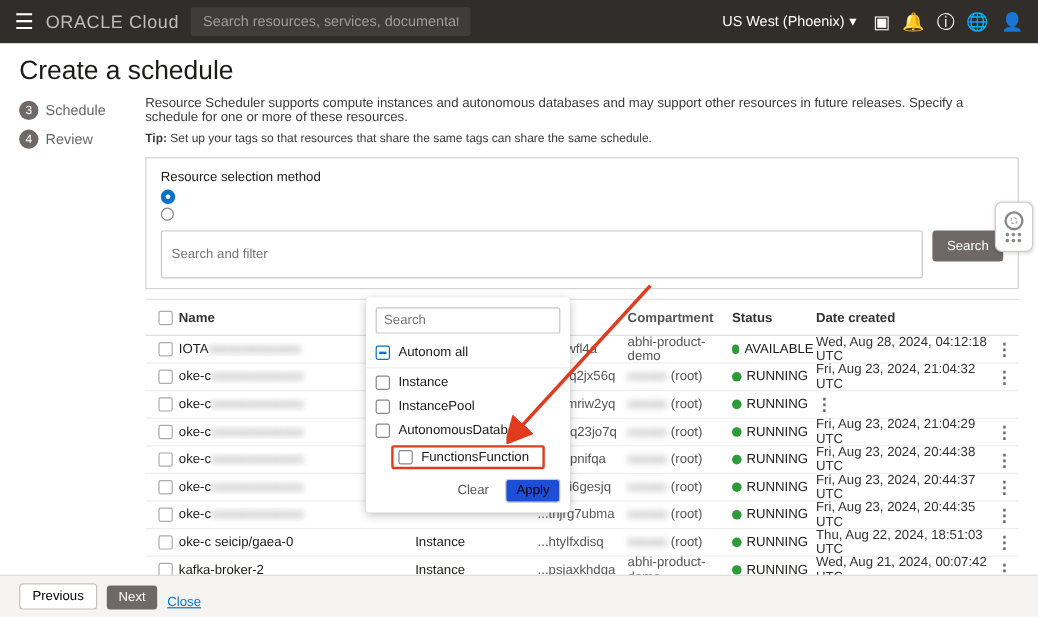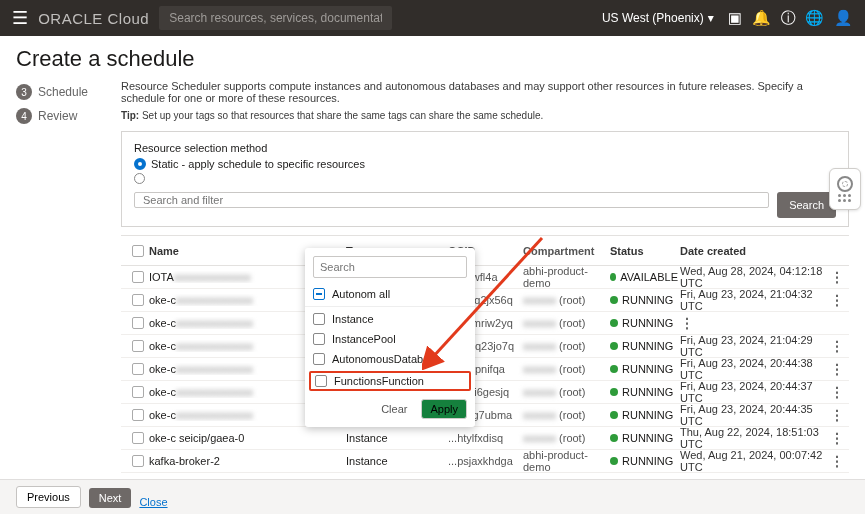--- a/index.html
+++ b/index.html
@@ -21,21 +21,21 @@
 .content{flex:1}
 .intro{font-size:11px;color:#3a3a3a;margin-bottom:6px}
 .tip{font-size:10px;color:#3a3a3a;margin-bottom:10px}
 .tip b{font-weight:700}
 .panel{border:1px solid #d6d4d2;padding:10px 12px 8px;margin-bottom:8px}
 .sel-label{font-size:11px;margin-bottom:4px}
 .radio-row{display:flex;align-items:center;gap:5px;font-size:11px;margin-bottom:3px}
 .radio{width:11px;height:11px;border-radius:50%;border:1px solid #888}
 .radio.checked{border:4px solid #0572ce;width:12px;height:12px}
 .filter-row{display:flex;gap:8px;margin-top:8px}
-.filter-input{flex:1;border:1px solid #c9c7c5;height:16px;padding:0 8px;font-size:11px;border-radius:2px}
+.filter-input{flex:1;border:1px solid #c9c7c5;height:40px;padding:0 8px;font-size:11px;border-radius:2px}
 .search-btn{background:#6e6967;color:#fff;border:none;height:26px;padding:0 12px;border-radius:3px;font-size:11px;cursor:pointer}
 .chips{display:flex;align-items:center;gap:10px;margin-top:8px;font-size:11px}
 .chips-label{font-weight:700}
 .chip{padding:1px 4px;font-size:11px}
 .chip .val{color:#0572ce}
 .chip .x{margin-left:4px;color:#666;cursor:pointer;font-weight:700}
 .chip.resource{background:#f0efed;padding:3px 6px;border-radius:2px}
 .table-wrap{border-top:1px solid #e3e1df}
 .thead{display:flex;align-items:center;height:30px;font-size:11px;font-weight:700;color:#333;border-bottom:1px solid #e3e1df;padding:0 8px;gap:2px}
 .trow{display:flex;align-items:center;height:23px;font-size:11px;border-bottom:1px solid #f0eeec;padding:0 8px;gap:2px}
@@ -47,25 +47,25 @@
 .c-comp{width:85px;color:#555}
 .c-status{width:68px;display:flex;align-items:center;gap:4px}
 .c-date{width:148px;color:#333}
 .c-menu{width:10px;text-align:center;color:#666;font-weight:700;cursor:pointer;font-size:14px;line-height:1}
 .dot{width:8px;height:8px;border-radius:50%;background:#2e9b3a}
 .blur{filter:blur(2.5px);color:#888}
 .popup{position:absolute;left:305px;top:248px;width:170px;background:#fff;box-shadow:0 2px 8px rgba(0,0,0,.25);border-radius:3px;padding:6px 0 8px;z-index:10}
 .psearch{margin:2px 8px 6px;width:calc(100% - 16px);border:1px solid #c9c7c5;height:22px;padding:0 6px;font-size:11px;border-radius:2px}
 .pitem{display:flex;align-items:center;gap:7px;padding:4px 8px;font-size:11px;cursor:pointer}
 .pitem .pcb{width:12px;height:12px;border:1px solid #888;border-radius:2px}
-.pitem.hi{border:2px solid #e23a1c;border-radius:2px;margin:2px 4px;padding:2px 4px}
+.pitem.hi{border:2px solid #e23a1c;border-radius:2px;margin:2px 21px;padding:2px 4px}
 .pactions{display:flex;justify-content:flex-end;gap:6px;padding:6px 8px 0}
 .pactions button{font-size:11px;padding:3px 8px;border-radius:3px;cursor:pointer}
 .pbtn-clear{background:none;border:none;color:#555}
-.pbtn-apply{background:#15803d;border:1px solid #cfcdcb}
+.pbtn-apply{background:#1d4ed8;border:1px solid #cfcdcb}
 .arrow{position:absolute;left:422px;top:230px;width:130px;height:140px;pointer-events:none;z-index:11}
 .footer{position:absolute;left:0;bottom:0;width:865px;background:#f5f4f3;padding:6px 16px;display:flex;align-items:flex-end;gap:8px;border-top:1px solid #e0dedd}
 .footer button{font-size:11px;padding:4px 10px;border-radius:3px;cursor:pointer}
 .btn-prev{background:#fff;border:1px solid #c5c3c1}
 .btn-next{background:#6e6967;color:#fff;border:none}
 .link-close{color:#0572ce;text-decoration:underline;font-size:11px;cursor:pointer}
 .side-widget{position:absolute;right:4px;top:168px;width:32px;height:42px;background:#fff;border:1px solid #d0cecb;border-radius:6px;display:flex;flex-direction:column;align-items:center;justify-content:center;gap:2px;box-shadow:0 1px 3px rgba(0,0,0,.12)}
 .lifebuoy{width:16px;height:16px;border:2px solid #888;border-radius:50%;position:relative}
 .lifebuoy::after{content:"";position:absolute;inset:3px;border:1px dashed #aaa;border-radius:50%}
 .dots9{width:14px;height:9px;display:grid;grid-template-columns:repeat(3,3px);gap:2px}
@@ -104,21 +104,20 @@
         <span>Review</span>
       </div>
   </div>
   <div class="content">
     <p class="intro">Resource Scheduler supports compute instances and autonomous databases and may support other resources in future releases. Specify a schedule for one or more of these resources.</p>
     <p class="tip"><b>Tip:</b><span> Set up your tags so that resources that share the same tags can share the same schedule.</span></p>
     <div class="panel">
       <div class="sel-label">Resource selection method</div>
       <label class="radio-row">
           <span class="radio checked"></span>
-          <span>Static - apply schedule to specific resources</span>
         </label>
       <label class="radio-row">
           <span class="radio"></span>
         </label>
       <div class="filter-row">
         <input class="filter-input" placeholder="Search and filter" style="">
         <button class="search-btn">Search</button>
       </div>
     </div>
     <div class="table-wrap">

